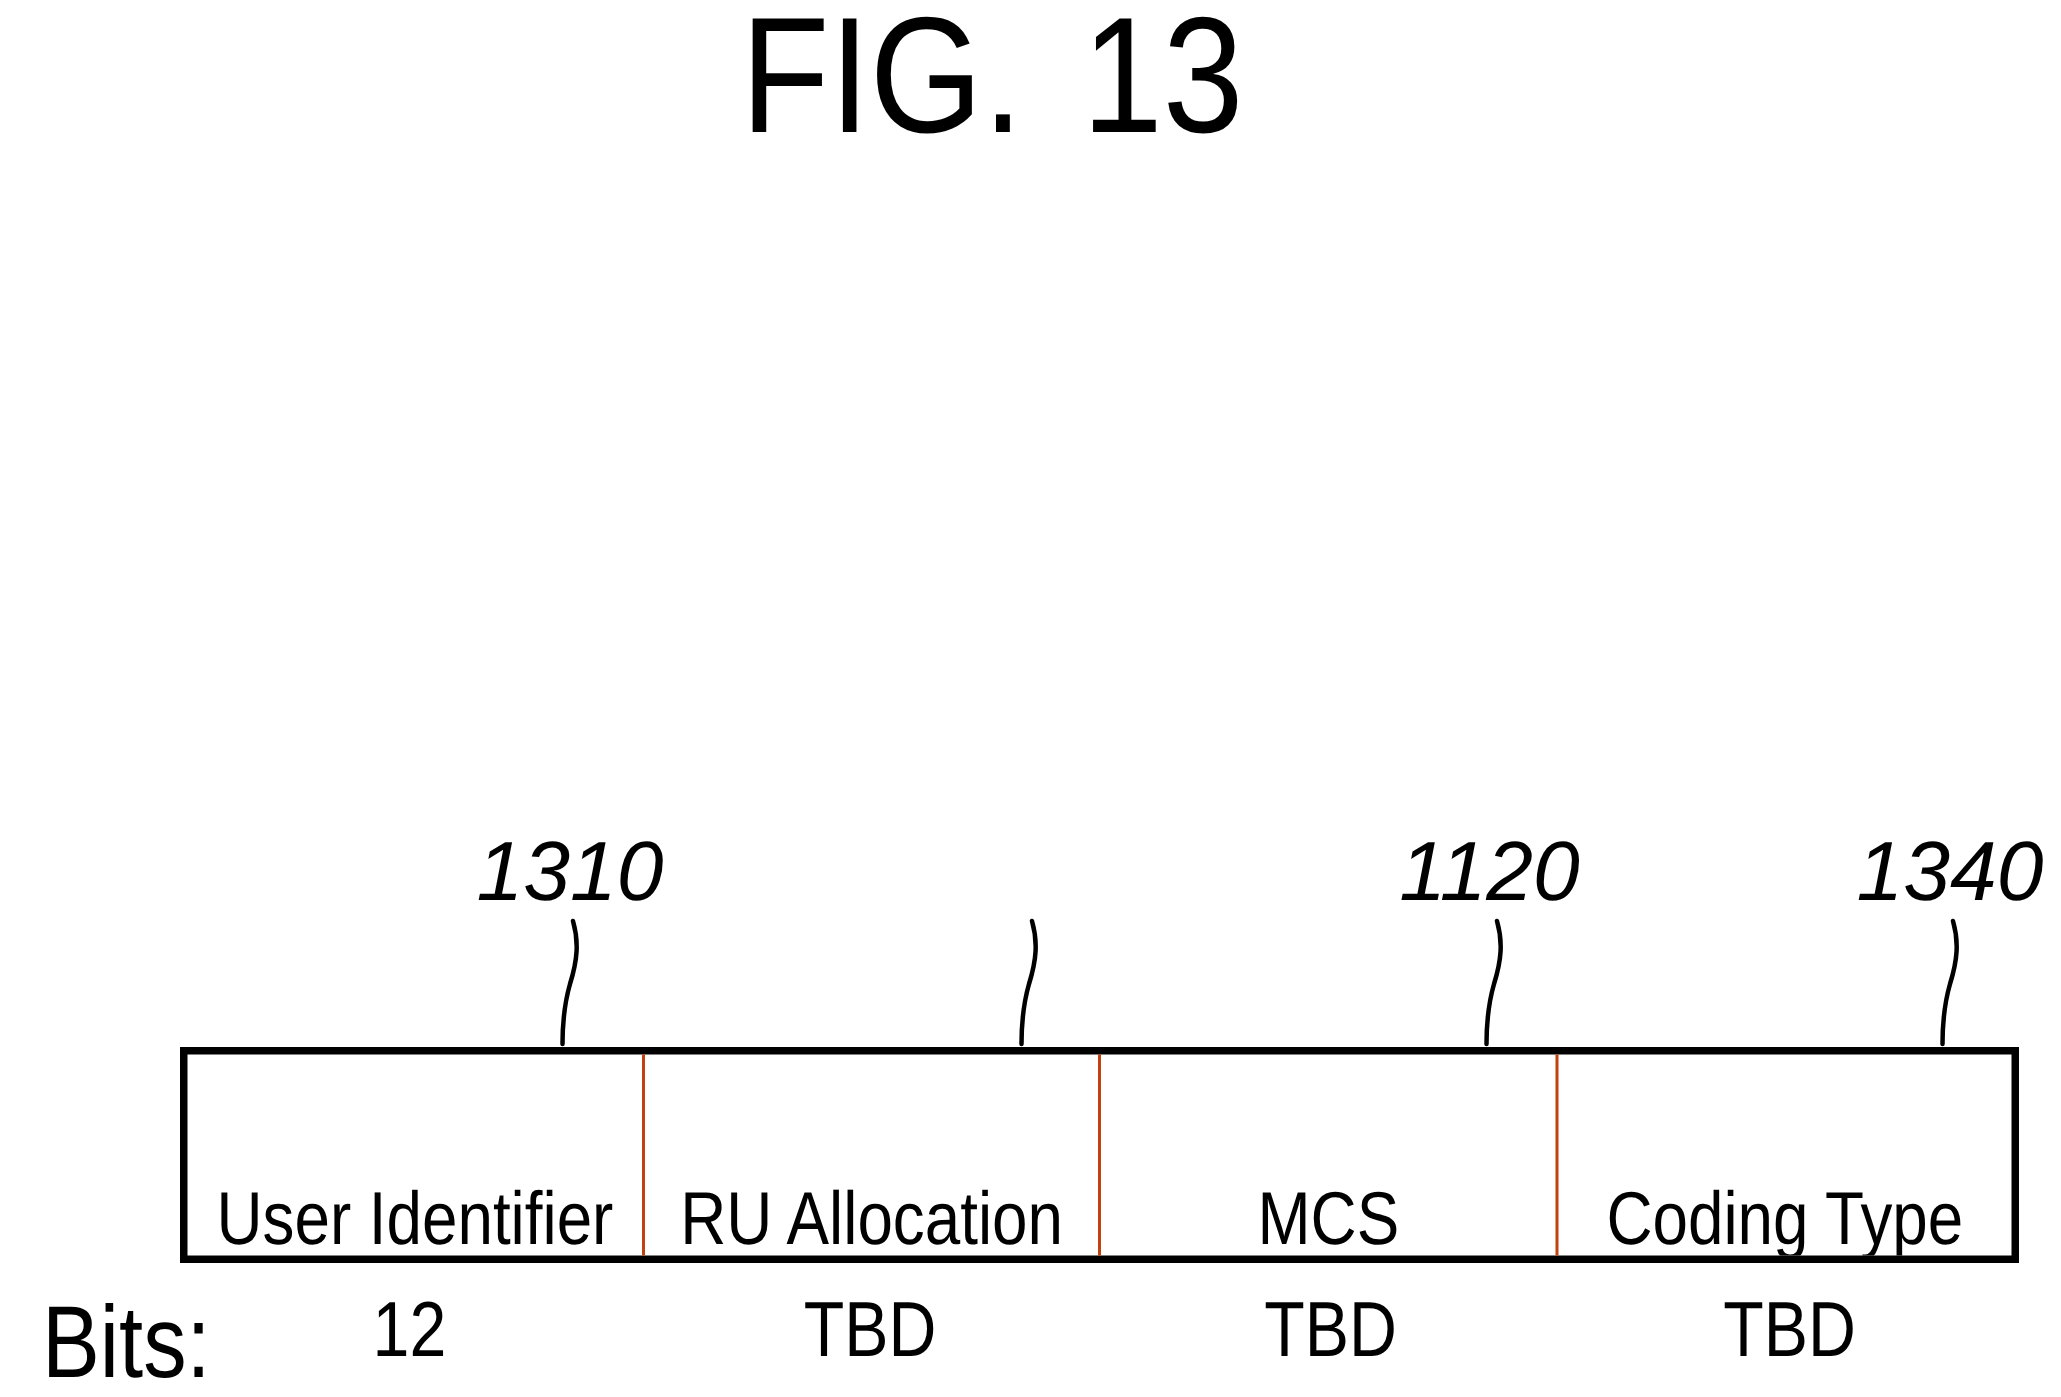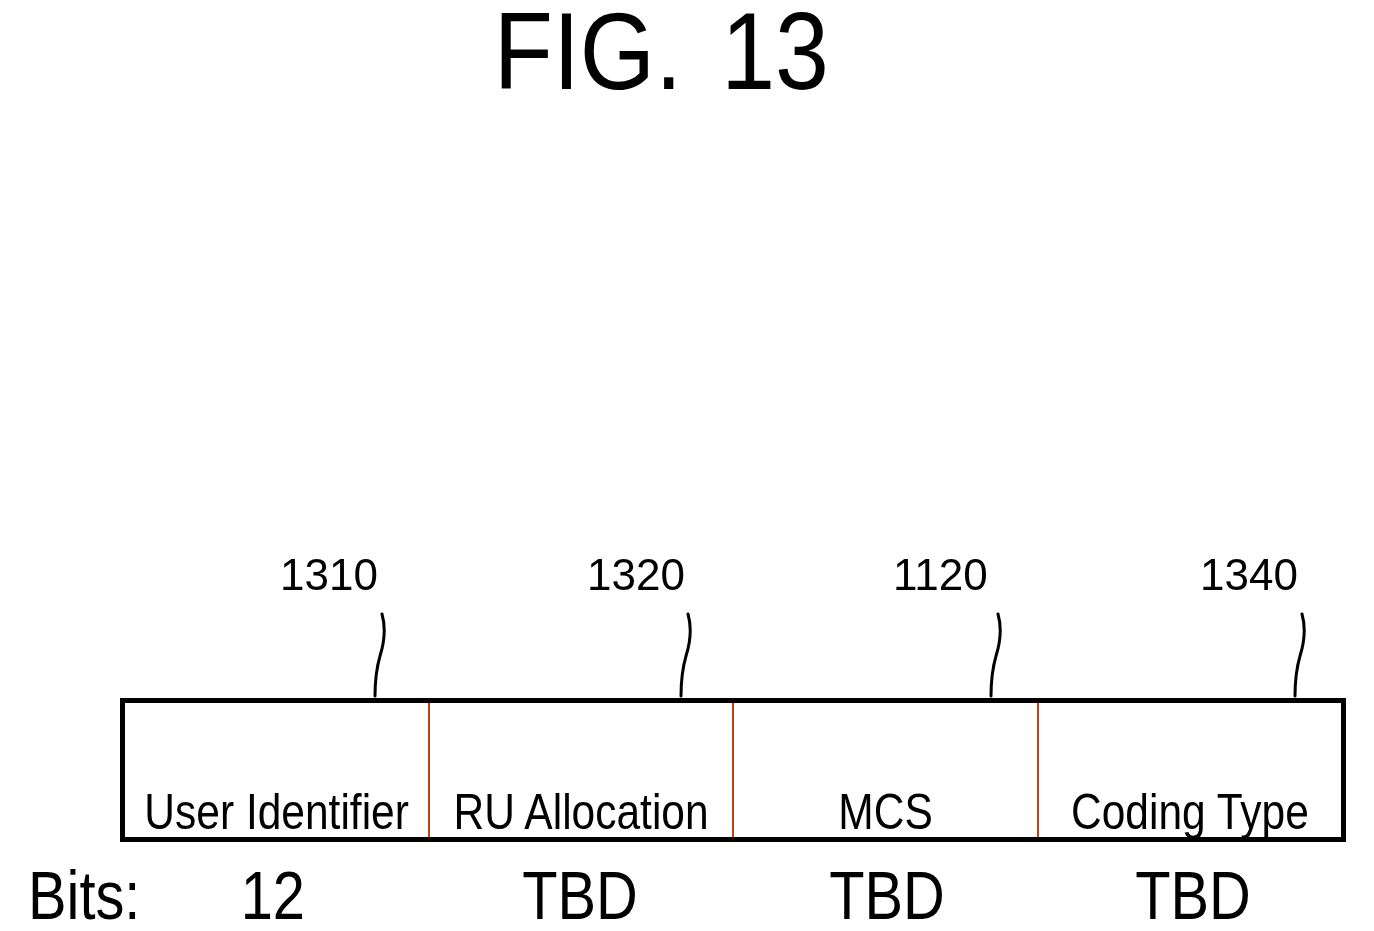--- a/index.html
+++ b/index.html
@@ -30,24 +30,25 @@
   .fig-title .squeeze {
     display: inline-block;
     transform: scaleX(0.88);
     transform-origin: center;
     word-spacing: 14px;
   }
   .ref-num {
     position: absolute;
     top: 553px;
     width: 200px;
-    text-align: left;
-    font-size: 44px;
+    text-align: center;
+    font-size: 56px;
     line-height: 1;
     white-space: nowrap;
+    font-style: italic;
   }
   .leader {
     position: absolute;
     top: 612px;
   }
   .field-box {
     position: absolute;
     left: 120px;
     top: 698px;
     width: 1226px;
@@ -86,21 +87,21 @@
   .bits-label .squeeze {
     display: inline-block;
     transform: scaleX(0.85);
     transform-origin: left center;
   }
   .bits-value {
     position: absolute;
     top: 861px;
     width: 300px;
     text-align: center;
-    font-size: 68px;
+    font-size: 52px;
     line-height: 1;
     white-space: nowrap;
   }
   .bits-value .squeeze {
     display: inline-block;
     transform: scaleX(0.85);
     transform-origin: center;
   }
   .leader path {
     stroke: #000000;
@@ -112,21 +113,20 @@
 </head>
 <body>
 
 <div class="canvas">
 
   <div class="fig-title">
     <span class="squeeze">FIG. 13</span>
   </div>
 
   <div class="ref-num" style="left:280px;">1310</div>
-  <div class="ref-num" style="left:587px;">1320</div>
   <div class="ref-num" style="left:893px;">1120</div>
   <div class="ref-num" style="left:1200px;">1340</div>
 
   <svg class="leader" style="left:372px;" width="16" height="86" viewBox="0 0 16 86">
     <path d="M 10 2 C 14 16 13 28 8 44 C 4 58 3 70 3 84"></path>
   </svg>
   <svg class="leader" style="left:678px;" width="16" height="86" viewBox="0 0 16 86">
     <path d="M 10 2 C 14 16 13 28 8 44 C 4 58 3 70 3 84"></path>
   </svg>
   <svg class="leader" style="left:988px;" width="16" height="86" viewBox="0 0 16 86">

